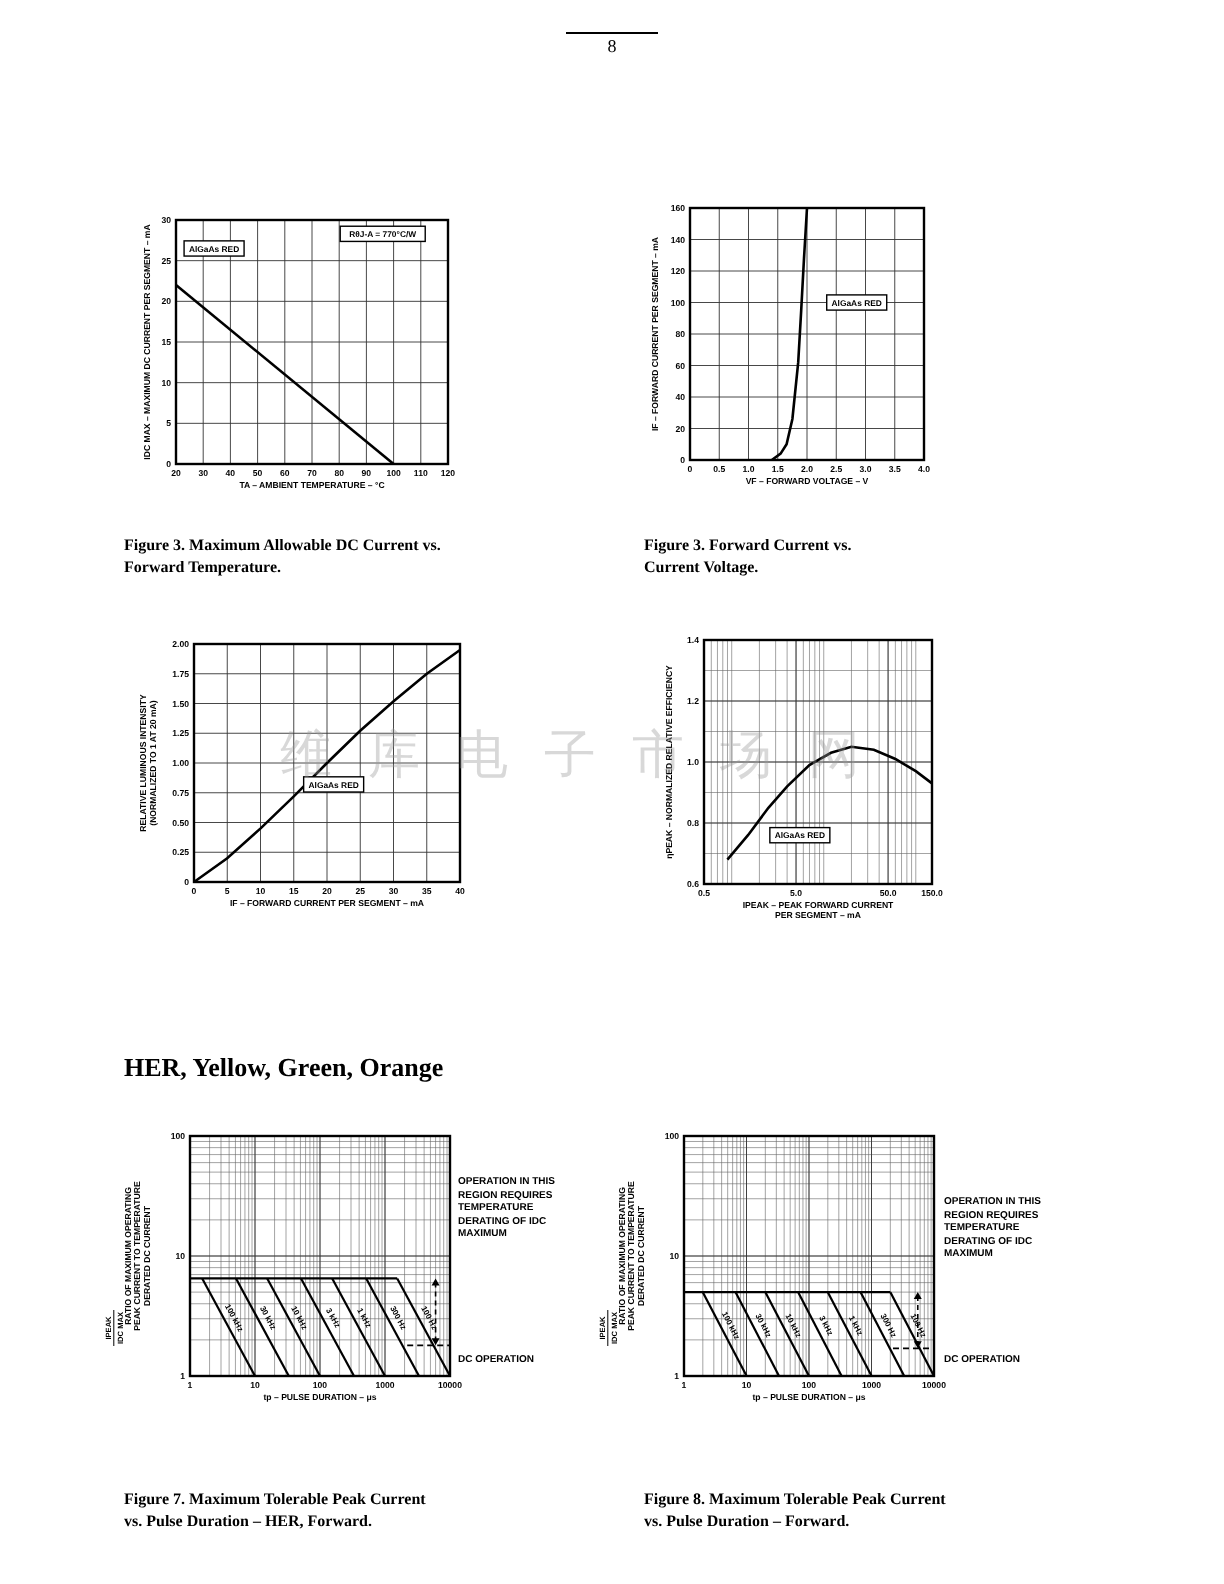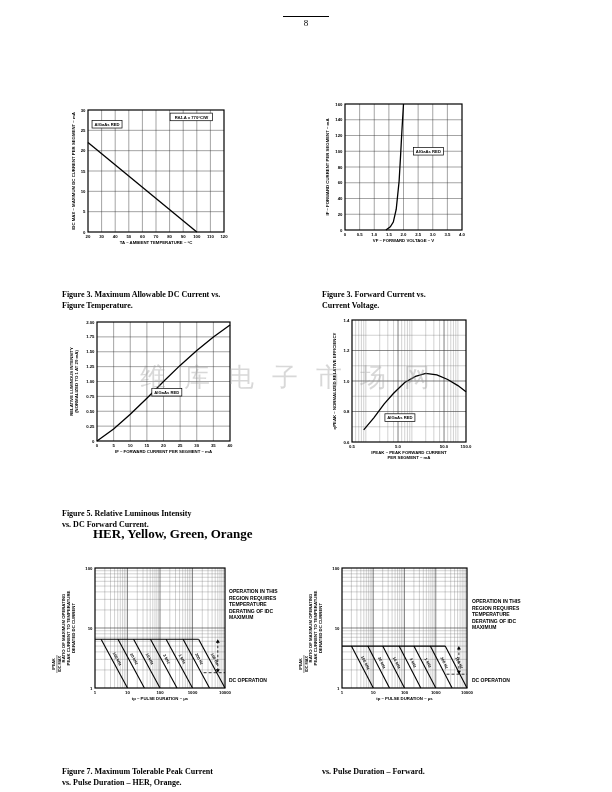--- a/index.html
+++ b/index.html
@@ -3,23 +3,23 @@
 <meta charset="utf-8">
 <style>
   html,body{margin:0;padding:0;background:#888;}
   .page{position:relative;width:612px;height:792px;background:#ffffff;margin:0 auto;overflow:hidden;
         font-family:"Liberation Sans",sans-serif;color:#000;}
   #charts-svg{position:absolute;left:0;top:0;z-index:1;}
   .pagerule{position:absolute;left:283px;top:16px;width:46px;border-top:1.2px solid #000;}
   .pagenum{position:absolute;left:283px;top:18px;width:46px;text-align:center;
            font-family:"Liberation Serif",serif;font-size:9px;}
   .caption{position:absolute;width:245px;font-family:"Liberation Serif",serif;
-           font-weight:bold;font-size:8px;line-height:1.35;z-index:3;margin-top:22px;}
+           font-weight:bold;font-size:8px;line-height:1.35;z-index:3;}
   .heading{position:absolute;font-family:"Liberation Serif",serif;font-weight:bold;
-           font-size:13px;z-index:3;margin-left:31px;}
+           font-size:13px;z-index:3;}
   .note{position:absolute;width:57px;font-size:5px;font-weight:bold;line-height:1.3;z-index:3;}
   .dcop{white-space:nowrap;width:auto;}
   .watermark{position:absolute;left:140px;top:360px;z-index:5;pointer-events:none;
              font-family:"Liberation Serif",serif;font-size:26px;letter-spacing:18px;
              color:#9a9a9a;opacity:0.38;white-space:nowrap;}
 </style>
 </head>
 <body>
 
 <div class="page">
@@ -392,38 +392,35 @@
           <line x1="295.4" x2="313.4" y1="663.5" y2="663.5" stroke="#000" stroke-width="0.5"></line>
           <text x="304.4" y="668" font-size="3.8" text-anchor="middle" font-weight="bold" fill="#000" font-family="Liberation Sans, sans-serif">IDC MAX</text>
         </g>
       </g>
     </svg>
 
   <div class="watermark">维库电子市场网</div>
 
   <div class="caption" style="left:62px;top:268px">
     <div>Figure 3. Maximum Allowable DC Current vs.</div>
-    <div>Figure Temperature.</div>
+    <div>Forward Temperature.</div>
   </div>
   <div class="caption" style="left:322px;top:268px">
     <div>Figure 3. Forward Current vs.</div>
     <div>Current Voltage.</div>
   </div>
-  <div class="caption" style="left:62px;top:487px">
-    <div>Figure 5. Relative Luminous Intensity</div>
-    <div>vs. DC Forward Current.</div>
-  </div>
 
   <div class="heading" style="left:62px;top:526px">HER, Yellow, Green, Orange</div>
 
   <div class="note" style="left:229px;top:588px">OPERATION IN THIS REGION REQUIRES TEMPERATURE DERATING OF IDC MAXIMUM</div>
   <div class="note dcop" style="left:229px;top:677px">DC OPERATION</div>
   <div class="note" style="left:472px;top:598px">OPERATION IN THIS REGION REQUIRES TEMPERATURE DERATING OF IDC MAXIMUM</div>
   <div class="note dcop" style="left:472px;top:677px">DC OPERATION</div>
 
   <div class="caption" style="left:62px;top:745px">
     <div>Figure 7. Maximum Tolerable Peak Current</div>
-    <div>vs. Pulse Duration – HER, Orange.</div>
+    <div>vs. Pulse Duration – HER, Forward.</div>
   </div>
   <div class="caption" style="left:322px;top:745px">
+    <div>Figure 8. Maximum Tolerable Peak Current</div>
     <div>vs. Pulse Duration – Forward.</div>
   </div>
 </div>
 
 </body></html>

